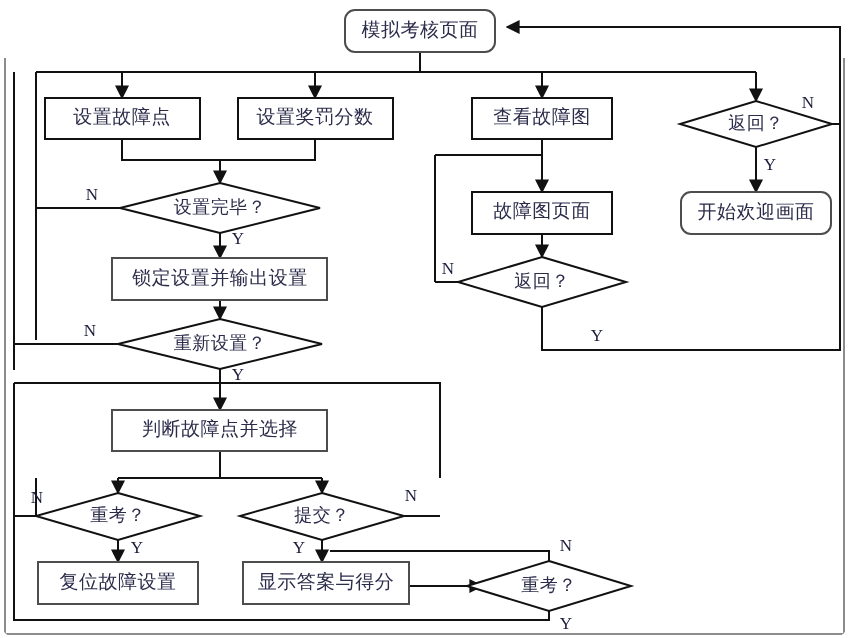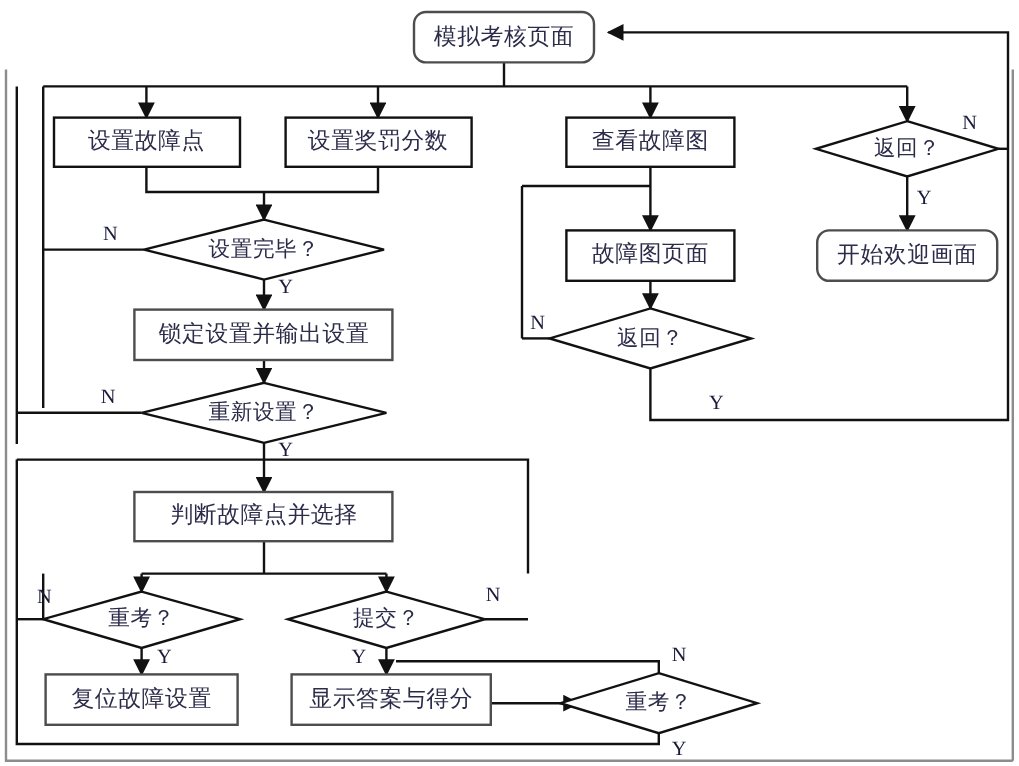--- a/index.html
+++ b/index.html
@@ -7,20 +7,21 @@
     padding: 0;
     background: #ffffff;
   }
   #root {
     position: relative;
     width: 849px;
     height: 638px;
     background: #ffffff;
     font-family: "Liberation Serif", "DejaVu Serif", serif;
     overflow: hidden;
+    border-radius: 17px;
   }
   svg#flow {
     display: block;
     width: 849px;
     height: 638px;
   }
   .node-rect {
     fill: #ffffff;
     stroke: #4d4d4d;
     stroke-width: 2;

